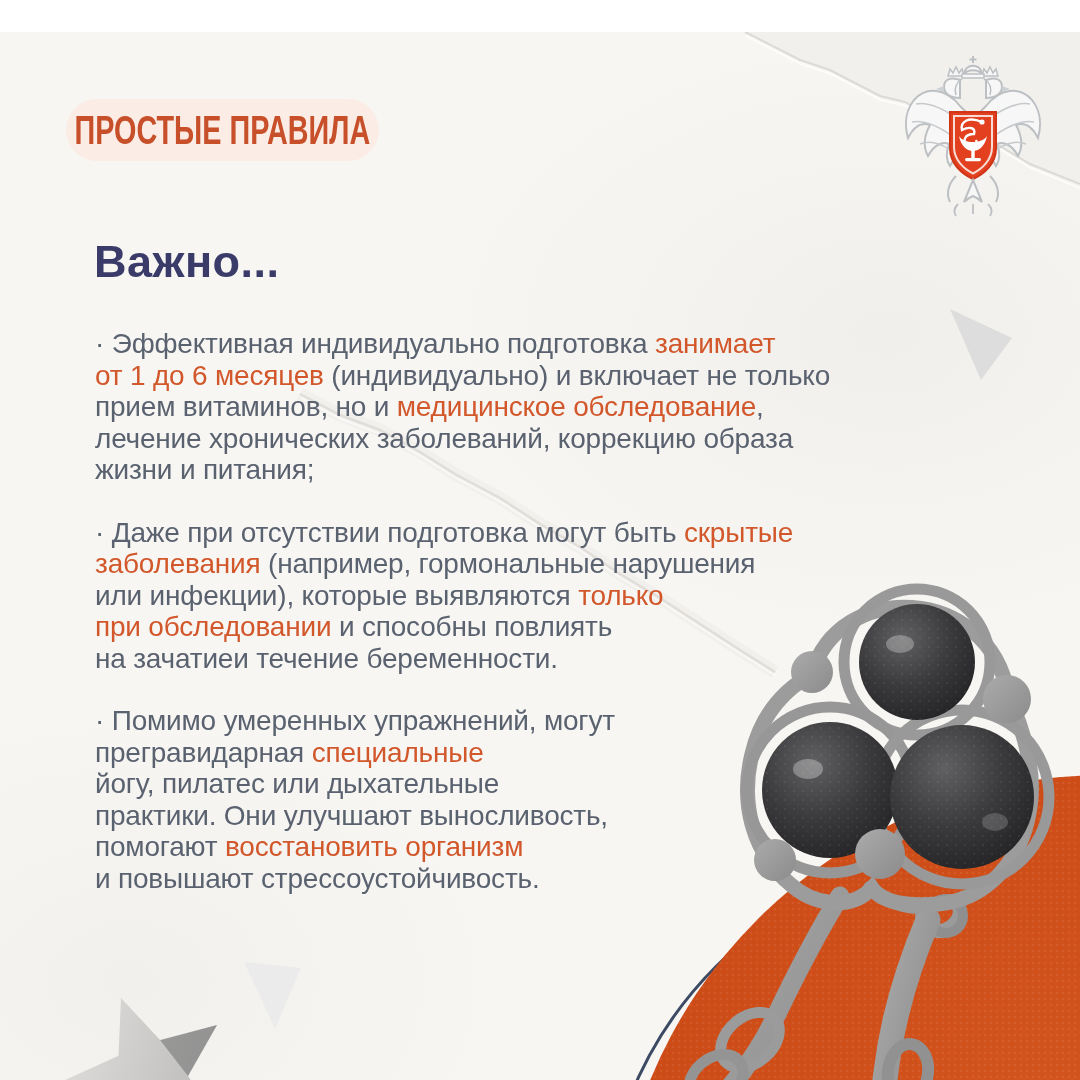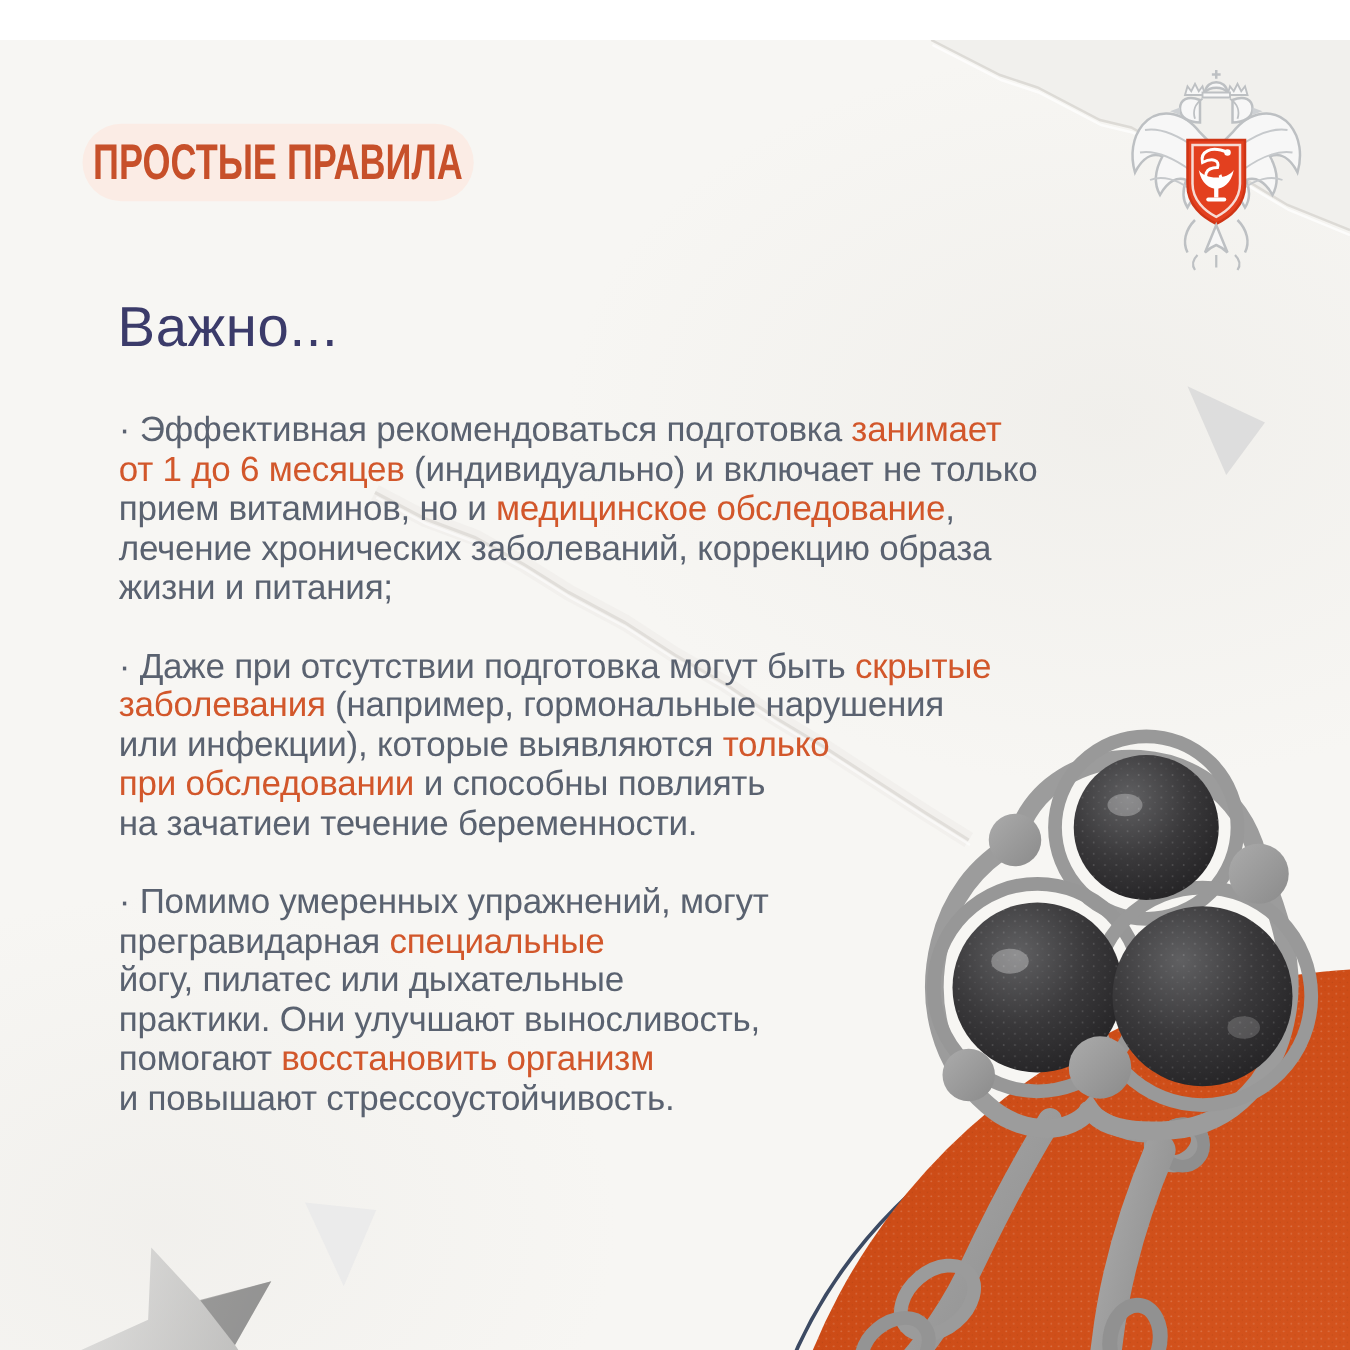--- a/index.html
+++ b/index.html
@@ -16,21 +16,21 @@
   .brand-pill{
     position:absolute;left:66px;top:67px;width:313px;height:62px;border-radius:32px;
     background:#fbece5;display:flex;align-items:center;justify-content:center;
   }
   .brand-pill span{
     font-size:40px;font-weight:bold;color:#c7502a;letter-spacing:0px;white-space:nowrap;
     transform:scaleX(.72);transform-origin:center;
   }
   .emblem{position:absolute;left:898px;top:20px;width:150px;height:168px;}
   .title{
-    position:absolute;left:94px;top:204px;font-size:45px;font-weight:400;
+    position:absolute;left:94px;top:204px;font-size:45px;font-weight:700;
     color:#3b3b6a;letter-spacing:.5px;
   }
   .bullets{position:absolute;left:95px;top:296px;width:820px;color:#5a6270;}
   .bullet-par{margin:0 0 31px 0;}
   .tline{font-size:28px;line-height:31.5px;letter-spacing:-.2px;white-space:nowrap;}
   .tline .hl{color:#d2572b;font-weight:normal;}
 </style>
 </head>
 <body>
 
@@ -188,21 +188,21 @@
       <path d="M58,124 C50,132 48,142 52,150" fill="none"></path>
       <path d="M92,124 C100,132 102,142 98,150" fill="none"></path>
       <path d="M60,152 q-6,6 -2,12 M90,152 q6,6 2,12 M75,152 v10" fill="none" stroke-width="1.8"></path>
     </g>
   </svg>
 
   <div class="title">Важно...</div>
 
   <div class="bullets">
     <div class="bullet-par">
-        <div class="tline"><span>· Эффективная рекомендоваться подготовка </span><span class="hl">занимает</span></div>
+        <div class="tline"><span>· Эффективная индивидуально подготовка </span><span class="hl">занимает</span></div>
         <div class="tline"><span class="hl">от 1 до 6 месяцев</span><span> (индивидуально) и включает не только</span></div>
         <div class="tline"><span>прием витаминов, но и </span><span class="hl">медицинское обследование</span><span>,</span></div>
         <div class="tline"><span>лечение хронических заболеваний, коррекцию образа</span></div>
         <div class="tline"><span>жизни и питания;</span></div>
       </div>
     <div class="bullet-par">
         <div class="tline"><span>· Даже при отсутствии подготовка могут быть </span><span class="hl">скрытые</span></div>
         <div class="tline"><span class="hl">заболевания</span><span> (например, гормональные нарушения</span></div>
         <div class="tline"><span>или инфекции), которые выявляются </span><span class="hl">только</span></div>
         <div class="tline"><span class="hl">при обследовании</span><span> и способны повлиять</span></div>

